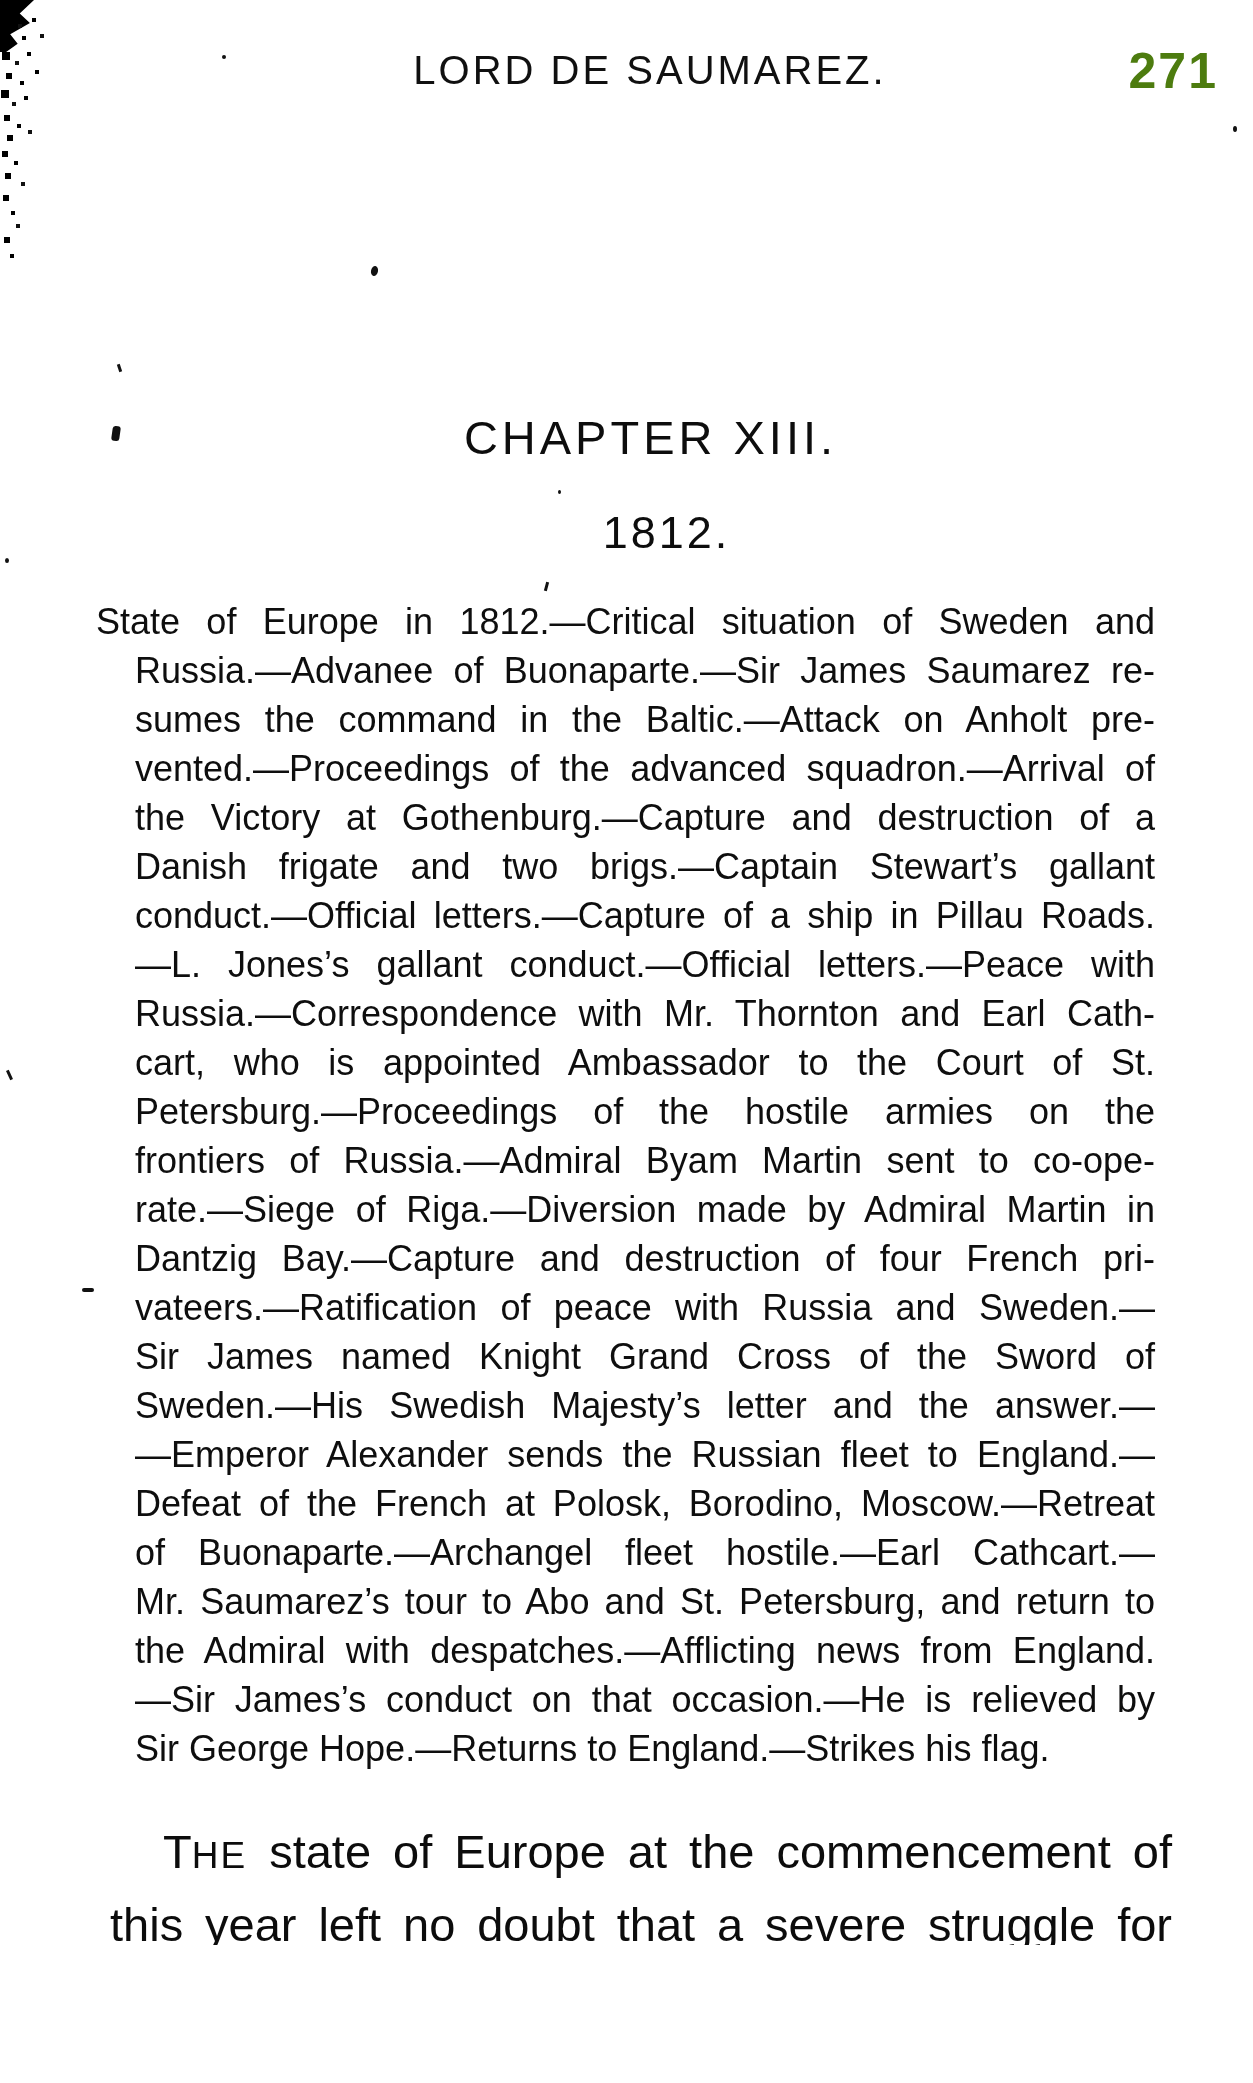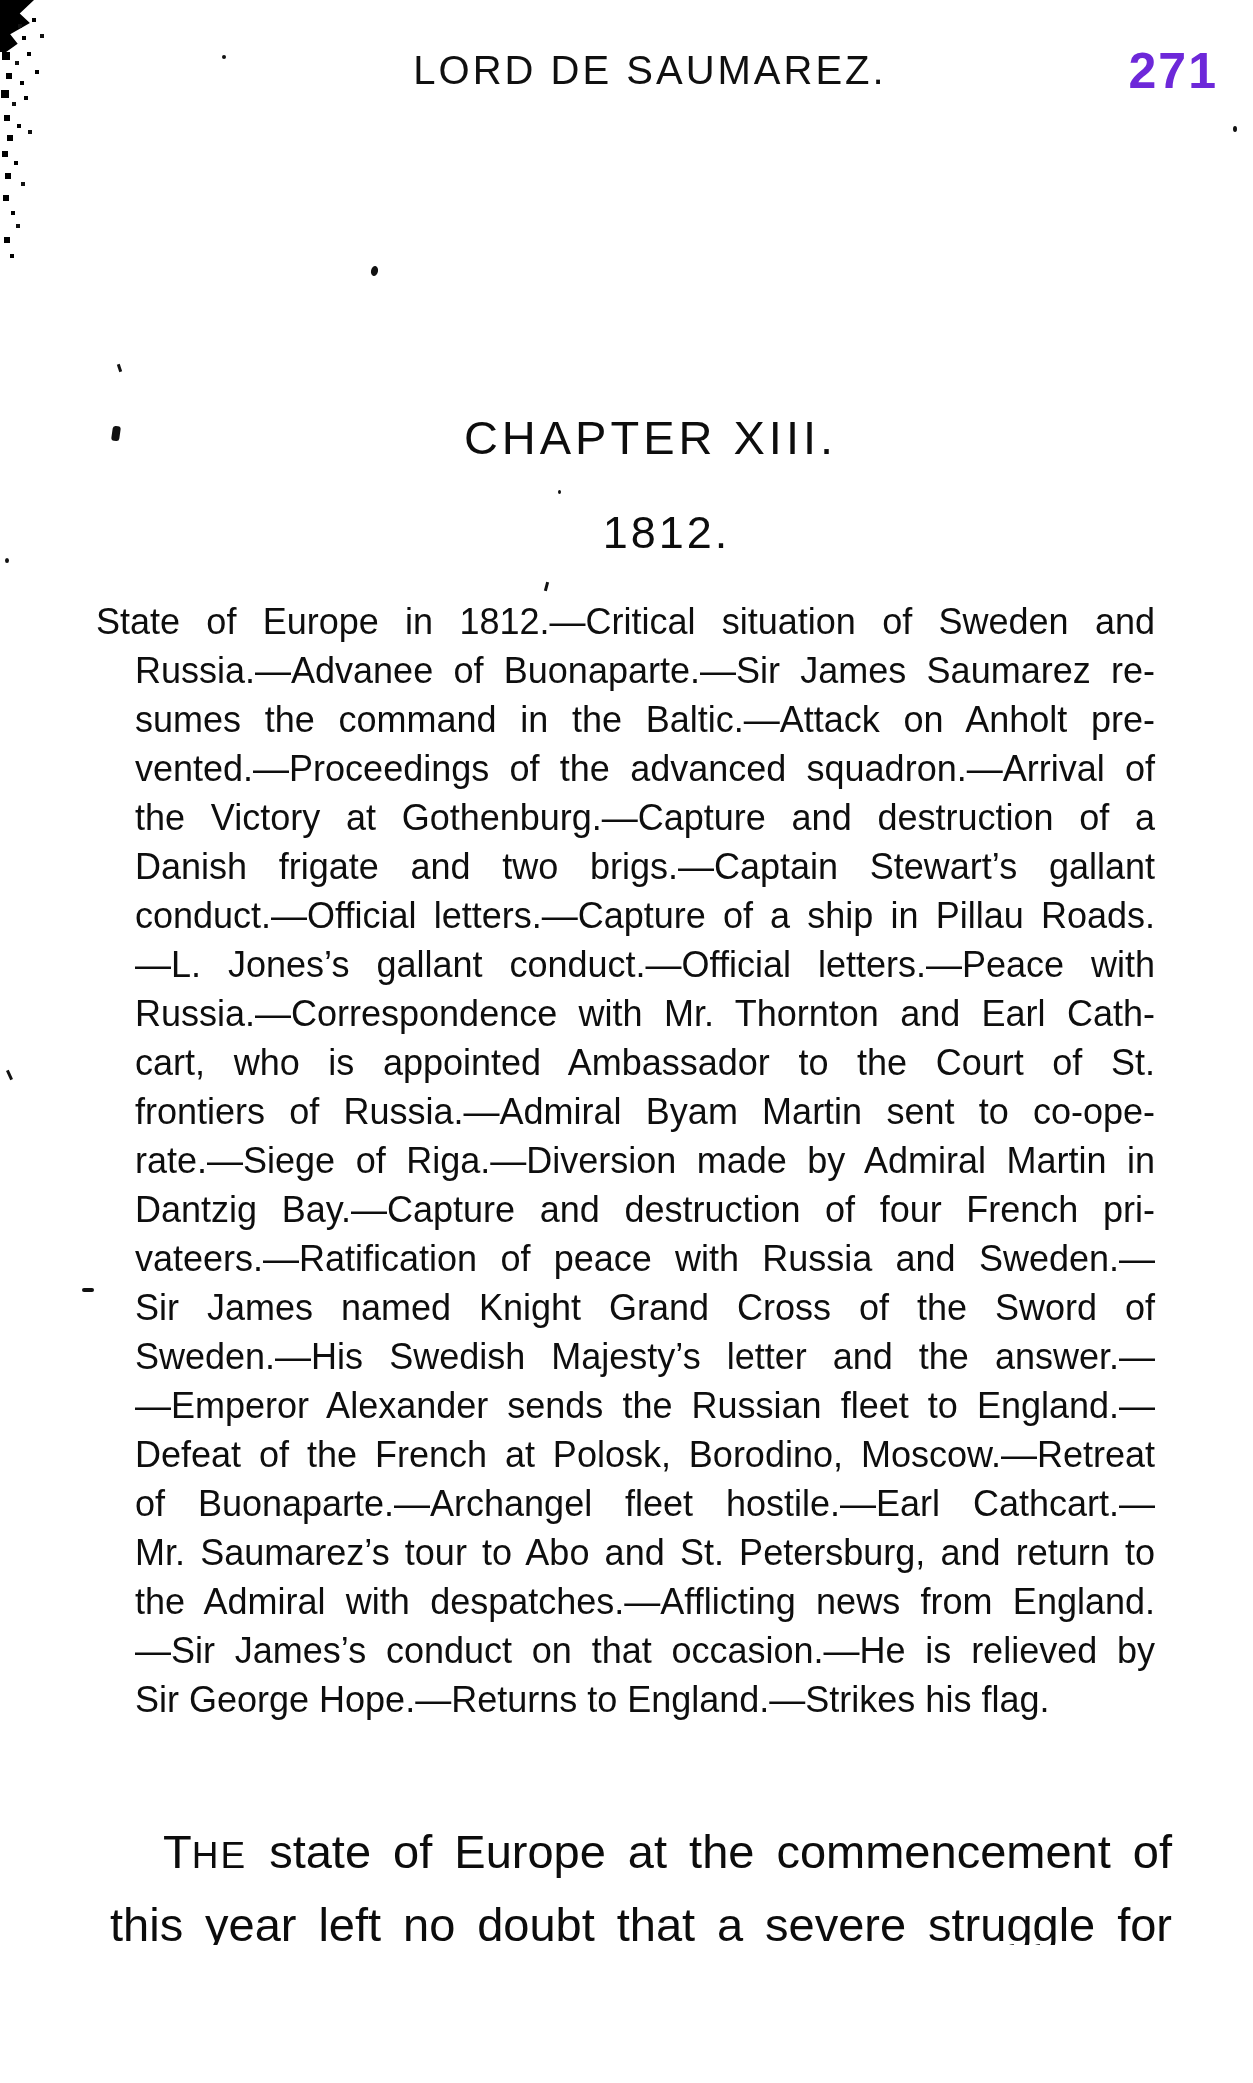--- a/index.html
+++ b/index.html
@@ -12,21 +12,21 @@
   }
 
   
   .running-header { position:absolute; top:0; left:0; width:100%; height:120px; }
   .header-title {
     position:absolute; left:650px; top:48px; transform:translateX(-50%);
     font-size:40px; letter-spacing:3px; white-space:nowrap; color:#101010;
   }
   .page-number {
     position:absolute; right:83px; top:42px;
-    font-size:50px; font-weight:700; letter-spacing:2px; color:#6d28d9;
+    font-size:50px; font-weight:700; letter-spacing:2px; color:#4d7c0f;
   }
 
   
   .chapter-heading {
     position:absolute; top:410px; left:0; width:100%;
     text-align:center; font-size:47px; letter-spacing:4px; color:#0d0d0d;
     white-space:nowrap;
   }
   .chapter-year {
     position:absolute; top:507px; left:16px; width:100%;
@@ -106,20 +106,21 @@
     <div class="line">State of Europe in 1812.—Critical situation of Sweden and</div>
     <div class="line indent">Russia.—Advanee of Buonaparte.—Sir James Saumarez re-</div>
     <div class="line indent">sumes the command in the Baltic.—Attack on Anholt pre-</div>
     <div class="line indent">vented.—Proceedings of the advanced squadron.—Arrival of</div>
     <div class="line indent">the Victory at Gothenburg.—Capture and destruction of a</div>
     <div class="line indent">Danish frigate and two brigs.—Captain Stewart’s gallant</div>
     <div class="line indent">conduct.—Official letters.—Capture of a ship in Pillau Roads.</div>
     <div class="line indent">—L. Jones’s gallant conduct.—Official letters.—Peace with</div>
     <div class="line indent">Russia.—Correspondence with Mr. Thornton and Earl Cath-</div>
     <div class="line indent">cart, who is appointed Ambassador to the Court of St.</div>
+    <div class="line indent">Petersburg.—Proceedings of the hostile armies on the</div>
     <div class="line indent">frontiers of Russia.—Admiral Byam Martin sent to co-ope-</div>
     <div class="line indent">rate.—Siege of Riga.—Diversion made by Admiral Martin in</div>
     <div class="line indent">Dantzig Bay.—Capture and destruction of four French pri-</div>
     <div class="line indent">vateers.—Ratification of peace with Russia and Sweden.—</div>
     <div class="line indent">Sir James named Knight Grand Cross of the Sword of</div>
     <div class="line indent">Sweden.—His Swedish Majesty’s letter and the answer.—</div>
     <div class="line indent">—Emperor Alexander sends the Russian fleet to England.—</div>
     <div class="line indent">Defeat of the French at Polosk, Borodino, Moscow.—Retreat</div>
     <div class="line indent">of Buonaparte.—Archangel fleet hostile.—Earl Cathcart.—</div>
     <div class="line indent">Mr. Saumarez’s tour to Abo and St. Petersburg, and return to</div>

